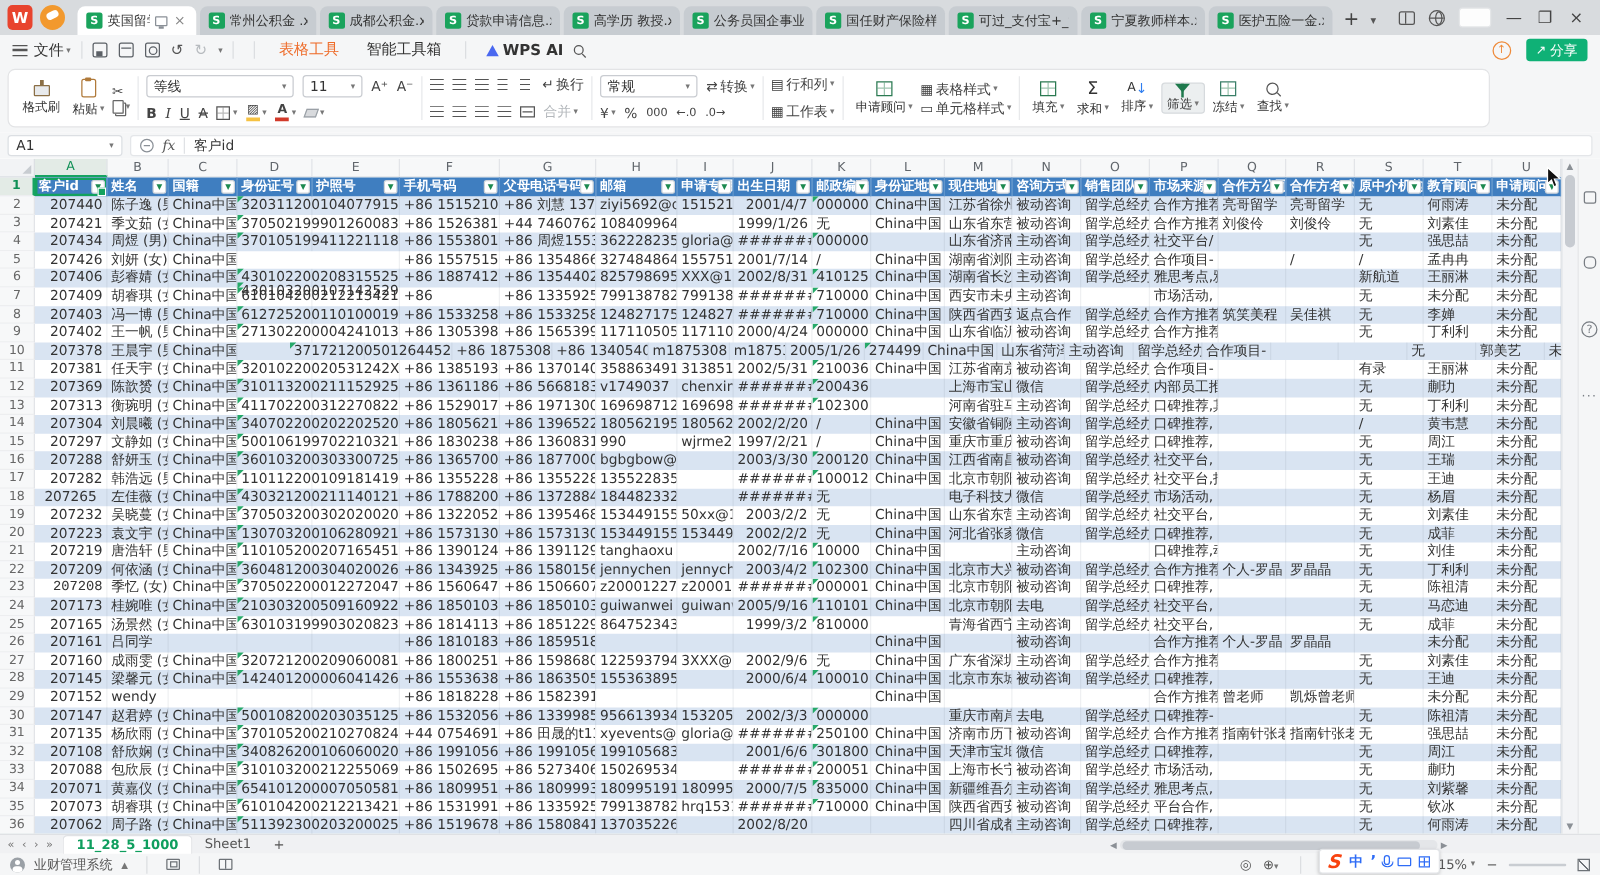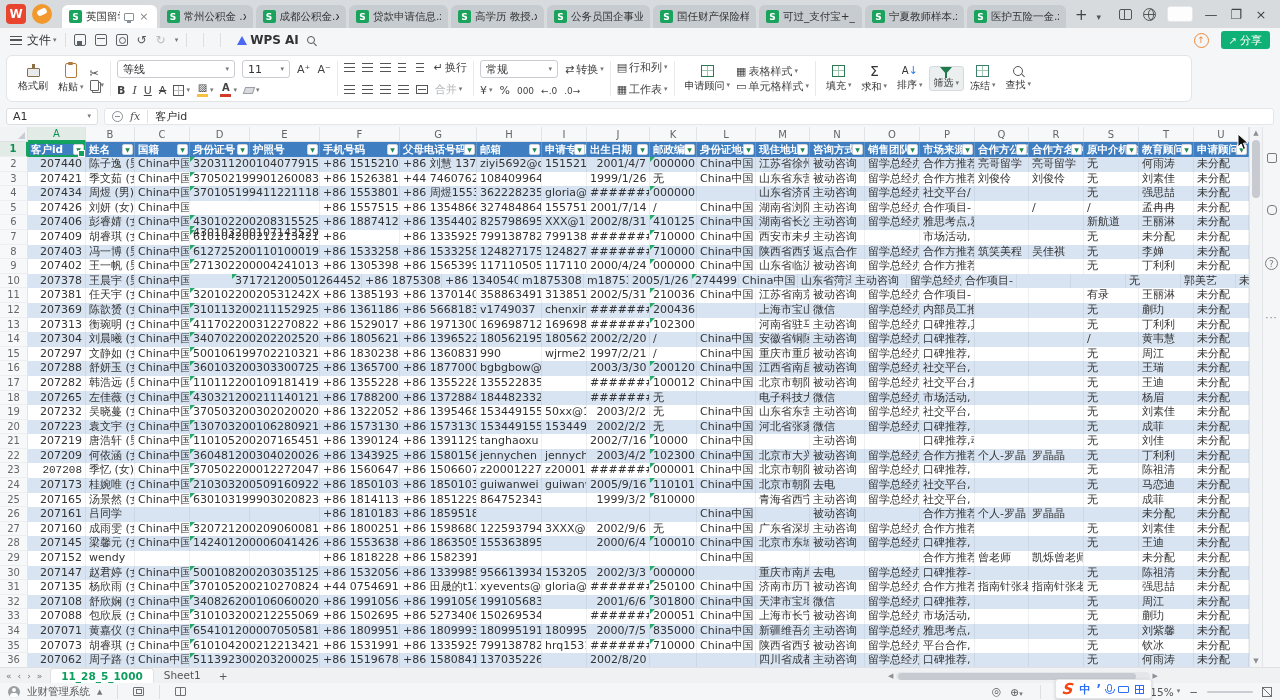--- a/index.html
+++ b/index.html
@@ -241,20 +241,24 @@
   <div class="qat">
     <span class="qi save"></span>
     <span class="qi print"></span>
     <span class="qi prev"></span>
     <span class="undo">↺</span>
     <span class="redo">↻</span>
     <span class="dv">▾</span>
   </div>
   <span class="msep"></span>
   <span class="msep"></span>
+  <div id="toolTabs" style="display:flex;align-items:center">
+      <span class="mtab ctx">表格工具</span>
+      <span class="mtab">智能工具箱</span>
+    </div>
   <span class="msep"></span>
   <span class="wpsai">
       <span class="ai-tri"></span>
       <span>WPS AI</span>
     </span>
   <span class="i-mag"></span>
   <div class="mb-right">
     <span class="upcirc">↑</span>
     <span class="sharebtn">
         <span style="font-size:10px">↗</span>
@@ -903,21 +907,21 @@
           <div class="cell" style="width: 55px;">留学总经办</div>
           <div class="cell" style="width: 55px;">社交平台,抖</div>
           <div class="cell" style="width: 54px;"></div>
           <div class="cell" style="width: 55px;"></div>
           <div class="cell" style="width: 55px;">无</div>
           <div class="cell" style="width: 55px;">王迪</div>
           <div class="cell" style="width: 55px;">未分配</div>
         </div>
         <div class="grow stripe">
           <div class="rn">18</div>
-          <div class="cell r" style="width: 58px;">207265</div>
+          <div class="cell r" style="width: 58px; text-align: center;">207265</div>
           <div class="cell" style="width: 49px;">左佳薇 (女</div>
           <div class="cell" style="width: 55px;">China中国</div>
           <div class="cell ovf tri" style="width: 60px;">430321200211140121</div>
           <div class="cell" style="width: 70px;"></div>
           <div class="cell" style="width: 80px;">+86 17882007</div>
           <div class="cell" style="width: 77px;">+86 1372884680</div>
           <div class="cell" style="width: 65px;">18448233200000@qq</div>
           <div class="cell" style="width: 45px;"></div>
           <div class="cell r" style="width: 63px;">########</div>
           <div class="cell" style="width: 47px;">无</div>

